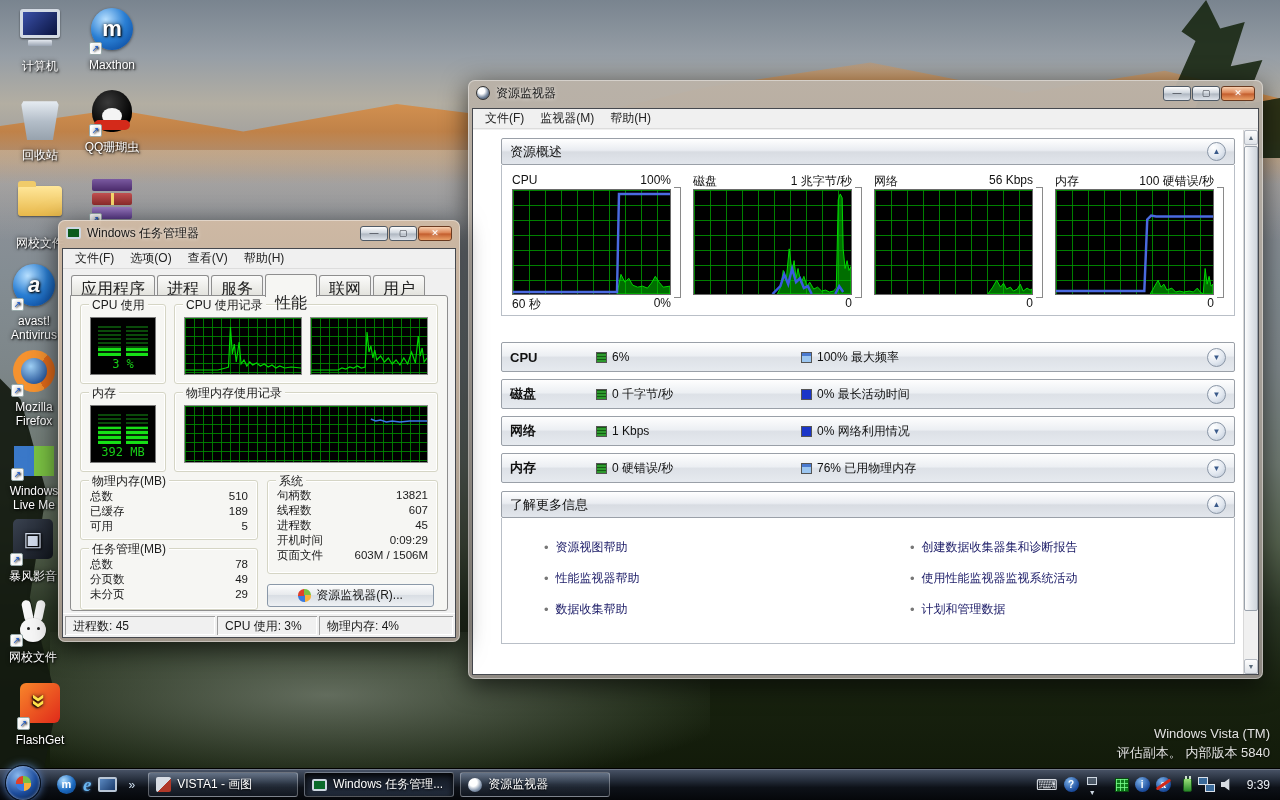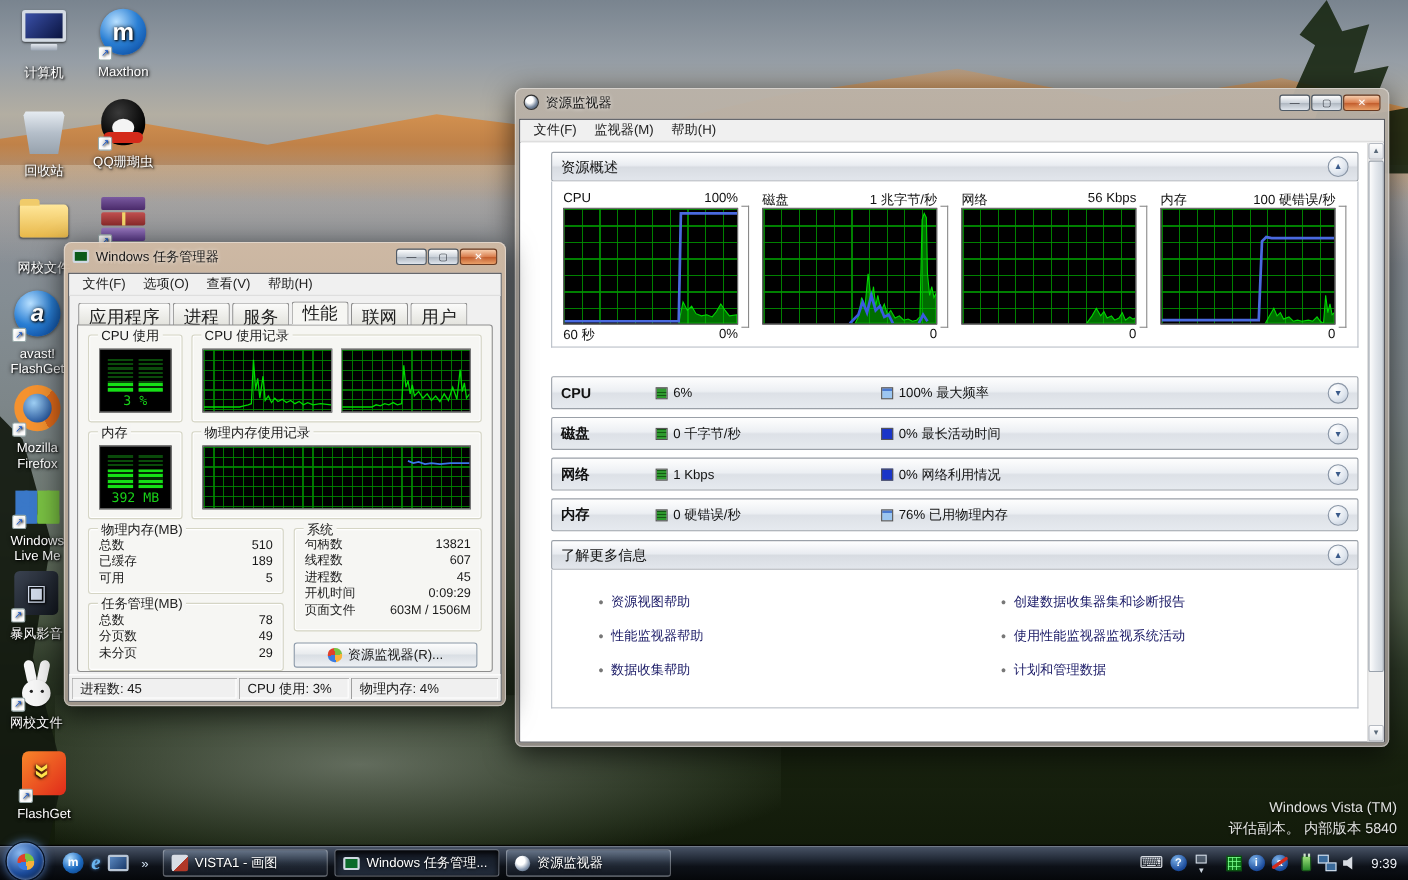--- a/index.html
+++ b/index.html
@@ -67,21 +67,21 @@
   .cb-close { width:34px; color:#fff; background:linear-gradient(#f8cfae,#da8050 48%,#c25c2c 52%,#eaa068); border-color:#6a3a20; }
   .client { position:absolute; left:4px; right:4px; top:28px; bottom:4px; border:1px solid #45484e; background:#f0f0f0; }
   .menubar { height:20px; background:#f0f0f0; border-bottom:1px solid #dcdcdc; display:flex; align-items:center; padding:0 4px; }
   .mi { font-size:12px; color:#222; padding:2px 8px; }
 
   
   #tm { left:58px; top:220px; width:402px; height:422px; background:linear-gradient(180deg,rgba(208,186,164,.96),rgba(166,155,144,.94)); z-index:20; }
   .tm-appicon { width:15px; height:12px; border:2px solid #cfd8e2; border-radius:2px; background:#0a5a1a; }
   .tabstrip { height:26px; padding:5px 8px 0; display:flex; }
   .tab { font-size:16px; color:#222; padding:3px 9px 4px; border:1px solid #8e8e8e; border-bottom:none; border-radius:3px 3px 0 0; background:linear-gradient(#fbfbfa,#e2e2dc); margin-right:2px; position:relative; top:1px; }
-  .tab-active { background:#f6f6f3; top:0; padding-top:0; z-index:2; }
+  .tab-active { background:#f6f6f3; top:0; padding-top:18px; z-index:2; }
   .tabpage { position:absolute; left:7px; right:7px; top:46px; bottom:26px; border:1px solid #8e8e8e; border-radius:0 3px 3px 3px; background:#f6f6f3; }
   .grp { position:absolute; border:1px solid #d5d5c5; border-radius:3px; box-shadow:inset 0 0 0 1px #fff; }
   .legend { position:absolute; top:-8px; left:8px; background:#f6f6f3; padding:0 3px; font-size:12px; color:#1a1a1a; white-space:nowrap; }
   .lcd { position:absolute; left:9px; right:9px; top:12px; bottom:8px; background:#000; border:1px solid #7a7a7a; box-shadow:inset 1px 1px 3px #000; }
   .lcd-bars { position:absolute; left:7px; right:7px; top:6px; height:32px; display:flex; gap:5px; }
   .barcol { flex:1; background:repeating-linear-gradient(0deg,#0a4a0a 0 2px,#000 2px 4px); position:relative; }
   .lit { position:absolute; bottom:0; left:0; right:0; background:repeating-linear-gradient(0deg,#16e016 0 3px,#042a04 3px 5px); }
   .lcd-val { position:absolute; bottom:3px; left:0; right:0; text-align:center; color:#18d018; font-family:"DejaVu Sans Mono",monospace; font-size:12px; }
   .tmg { position:relative; background:#000; border:1px solid #8a8a8a; overflow:hidden;
     background-image:repeating-linear-gradient(to right,rgba(0,138,0,.85) 0 1px,transparent 1px 9px),repeating-linear-gradient(to bottom,rgba(0,138,0,.85) 0 1px,transparent 1px 9px); }
@@ -223,21 +223,21 @@
       </div>
       <div class="sc-arrow">↗</div>
     </div>
   <div>WinRAR</div>
 </div>
 <div class="dicon" style="left:4px;top:262px;width:60px">
   <div class="ig">
       <div class="sphere sph-blue" style="font-style:italic">a</div>
       <div class="sc-arrow">↗</div>
     </div>
-  <div>avast! FlashGet</div>
+  <div>avast! Antivirus</div>
 </div>
 <div class="dicon" style="left:4px;top:348px;width:60px">
   <div class="ig">
       <div class="ic-firefox"></div>
       <div class="sc-arrow">↗</div>
     </div>
   <div>Mozilla Firefox</div>
 </div>
 <div class="dicon" style="left:4px;top:432px;width:60px">
   <div class="ig">

